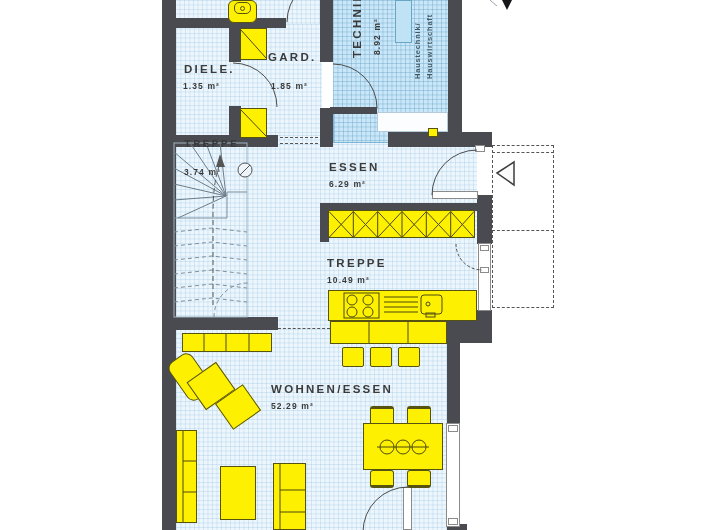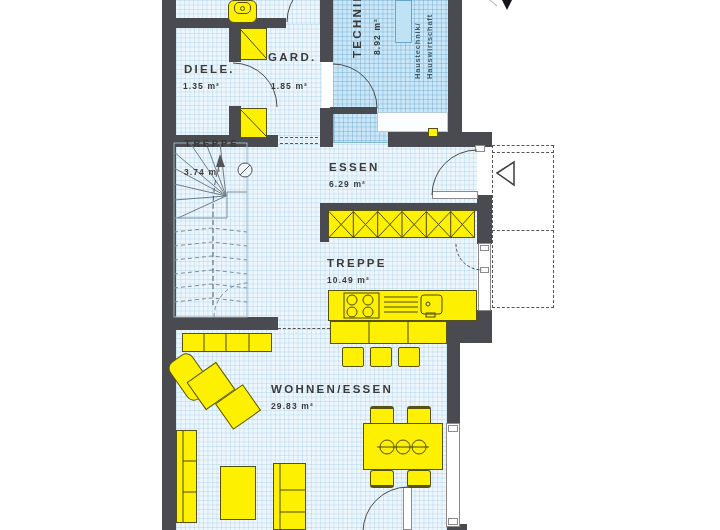--- a/index.html
+++ b/index.html
@@ -207,15 +207,15 @@
   <div class="rlabel" style="left:184px;top:137px;font-family:Liberation Mono, monospace;">TREPPE</div>
   <div class="ralabel" style="left:184px;top:167px;">3.74 m²</div>
 
   <div class="rlabel" style="left:329px;top:161px;">ESSEN</div>
   <div class="ralabel" style="left:329px;top:179px;">6.29 m²</div>
 
   <div class="rlabel" style="left:327px;top:257px;">TREPPE</div>
   <div class="ralabel" style="left:327px;top:275px;">10.49 m²</div>
 
   <div class="rlabel" style="left:271px;top:383px;">WOHNEN/ESSEN</div>
-  <div class="ralabel" style="left:271px;top:401px;">29.83 m²</div>
+  <div class="ralabel" style="left:271px;top:401px;">52.29 m²</div>
 
 </div>
 
 </body></html>

